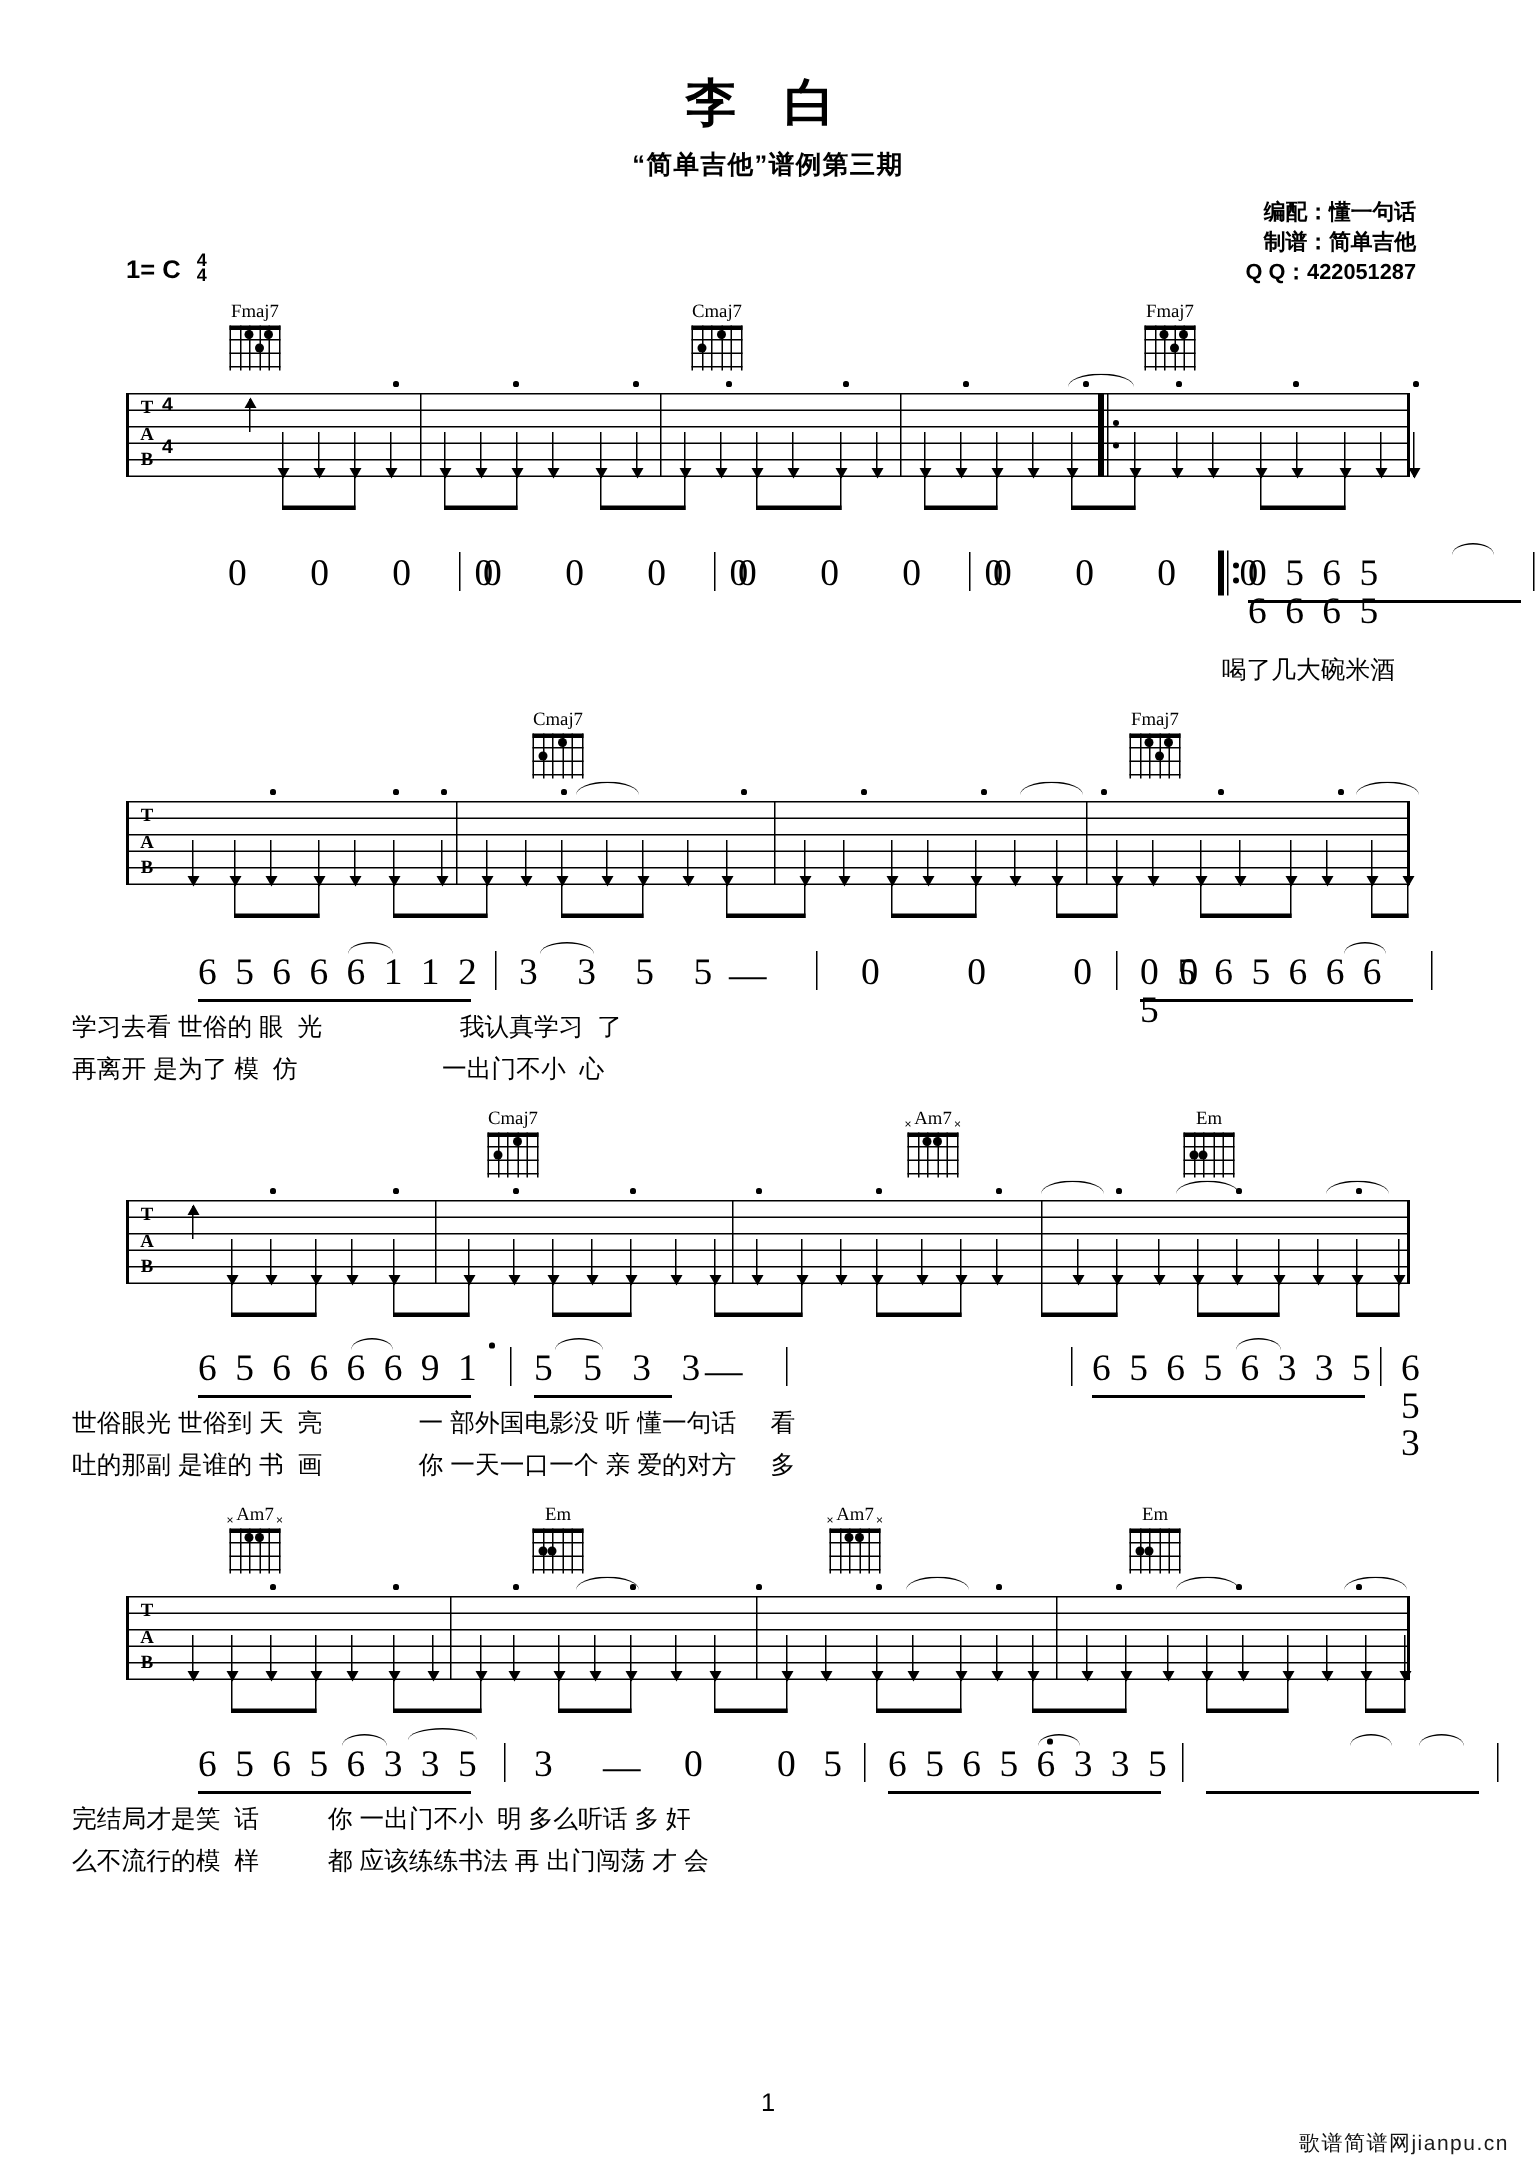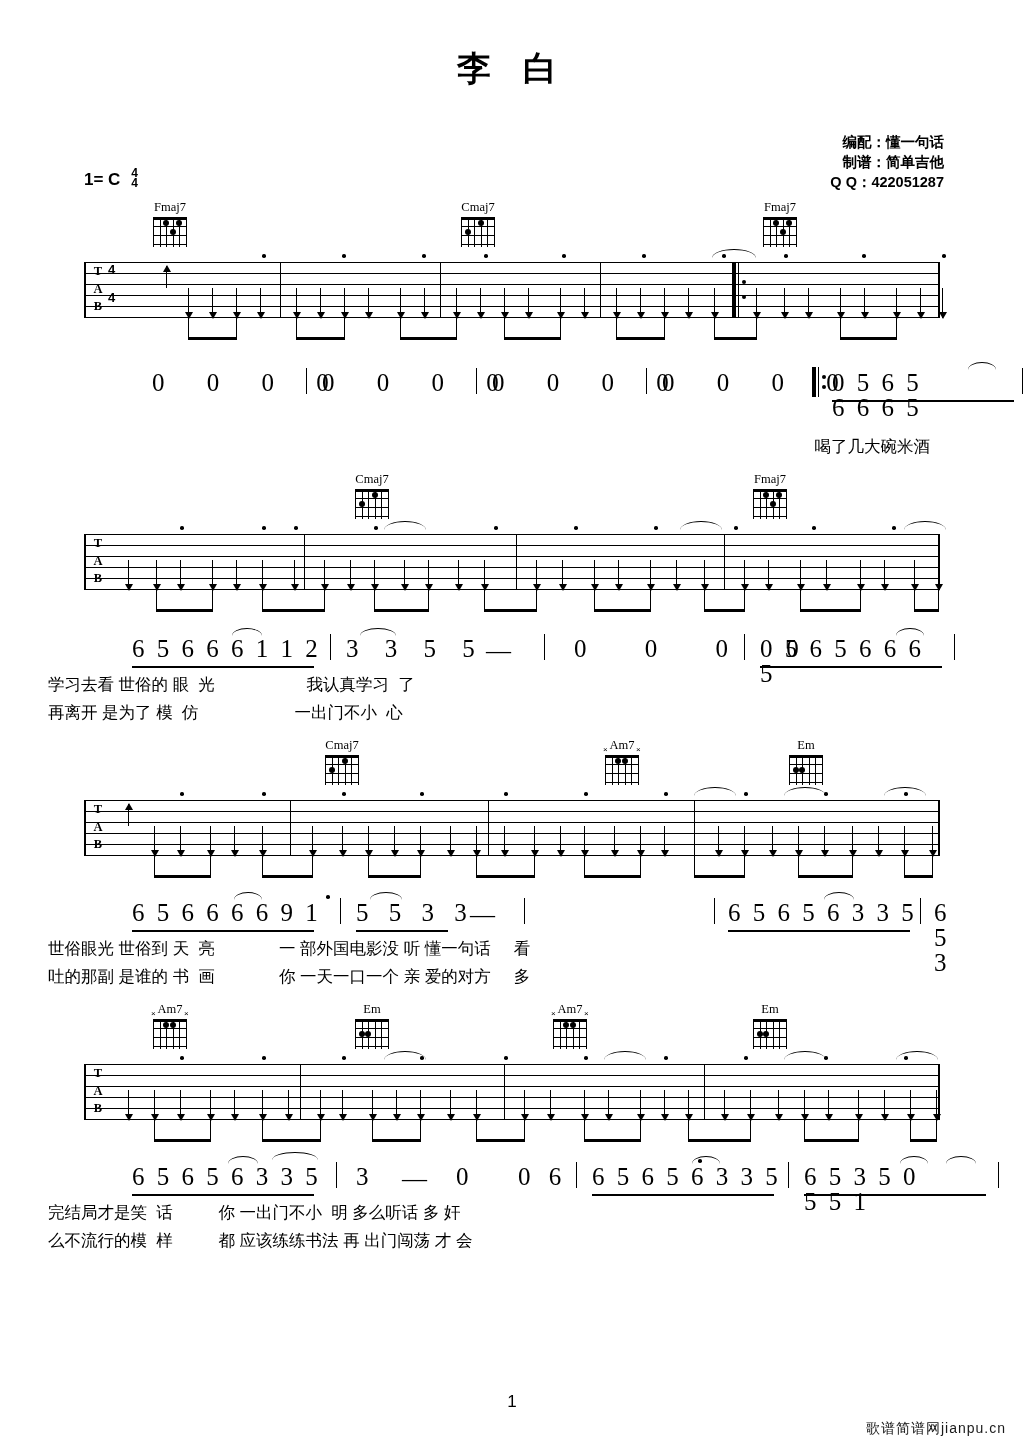--- a/index.html
+++ b/index.html
@@ -120,20 +120,21 @@
     font-size:14px;color:#111;letter-spacing:1px;
   }
   .watermark .site{color:#1a1a1a;}
 </style>
 </head>
 <body>
 
 <div class="page">
 
   <div class="title">李 白</div>
+  <div class="subtitle">“简单吉他”谱例第三期</div>
   <div class="credits">
     <div>编配：懂一句话</div>
     <div>制谱：简单吉他</div>
     <div>Q Q：422051287</div>
   </div>
   <div class="keysig">
     <span>1= C</span>
     <span class="frac">
       <span>4</span>
       <span style="border-top:0">4</span>
@@ -1037,28 +1038,27 @@
 
   <div class="jianpu" style="top:1164px;height:34px;">
     <div class="jnote" style="left:48px;top:0;letter-spacing:3px;">6 5 6 5 6 3 3 5</div>
     <div class="junder" style="left:48px;top:30px;width:182px"></div>
     <div class="jtie" style="left:144px;top:-8px;width:30px"></div>
     <div class="jtie" style="left:188px;top:-12px;width:46px"></div>
     <div class="jbar" style="left:252px;top:-2px"></div>
     <div class="jnote" style="left:272px;top:0;">3</div>
     <div class="jnote" style="left:318px;top:2px;">—</div>
     <div class="jnote" style="left:372px;top:0;">0</div>
-    <div class="jnote" style="left:434px;top:0;letter-spacing:6px;">0 6</div>
+    <div class="jnote" style="left:434px;top:0;letter-spacing:6px;">0 5</div>
     <div class="jbar" style="left:492px;top:-2px"></div>
     <div class="jnote" style="left:508px;top:0;letter-spacing:3px;">6 5 6 5 6 3 3 5</div>
     <div class="junder" style="left:508px;top:30px;width:182px"></div>
     <div class="jdot" style="left:614px;top:-5px"></div>
     <div class="jtie" style="left:608px;top:-8px;width:28px"></div>
     <div class="jbar" style="left:704px;top:-2px"></div>
-    <div class="jnote" style="left:720px;top:0;letter-spacing:3px;">6 5 3 5 0 5 5 1</div>
     <div class="junder" style="left:720px;top:30px;width:182px"></div>
     <div class="jtie" style="left:816px;top:-8px;width:28px"></div>
     <div class="jtie" style="left:862px;top:-8px;width:30px"></div>
     <div class="jbar" style="left:914px;top:-2px"></div>
   </div>
   <div class="lyric" style="top:1202px;left:48px;width:892px;">完结局才是笑  话          你 一出门不小  明 多么听话 多 奸</div>
   <div class="lyric" style="top:1230px;left:48px;width:892px;">么不流行的模  样          都 应该练练书法 再 出门闯荡 才 会</div>
 
   <div class="pagenum">1</div>
   <div class="watermark">

